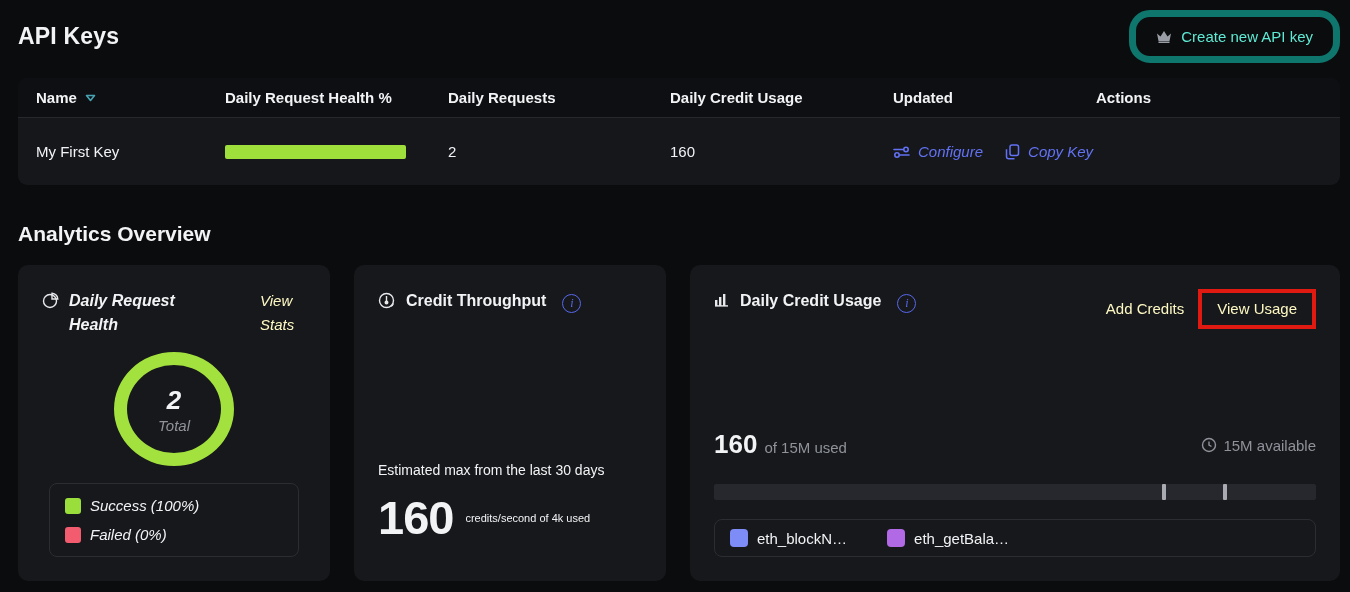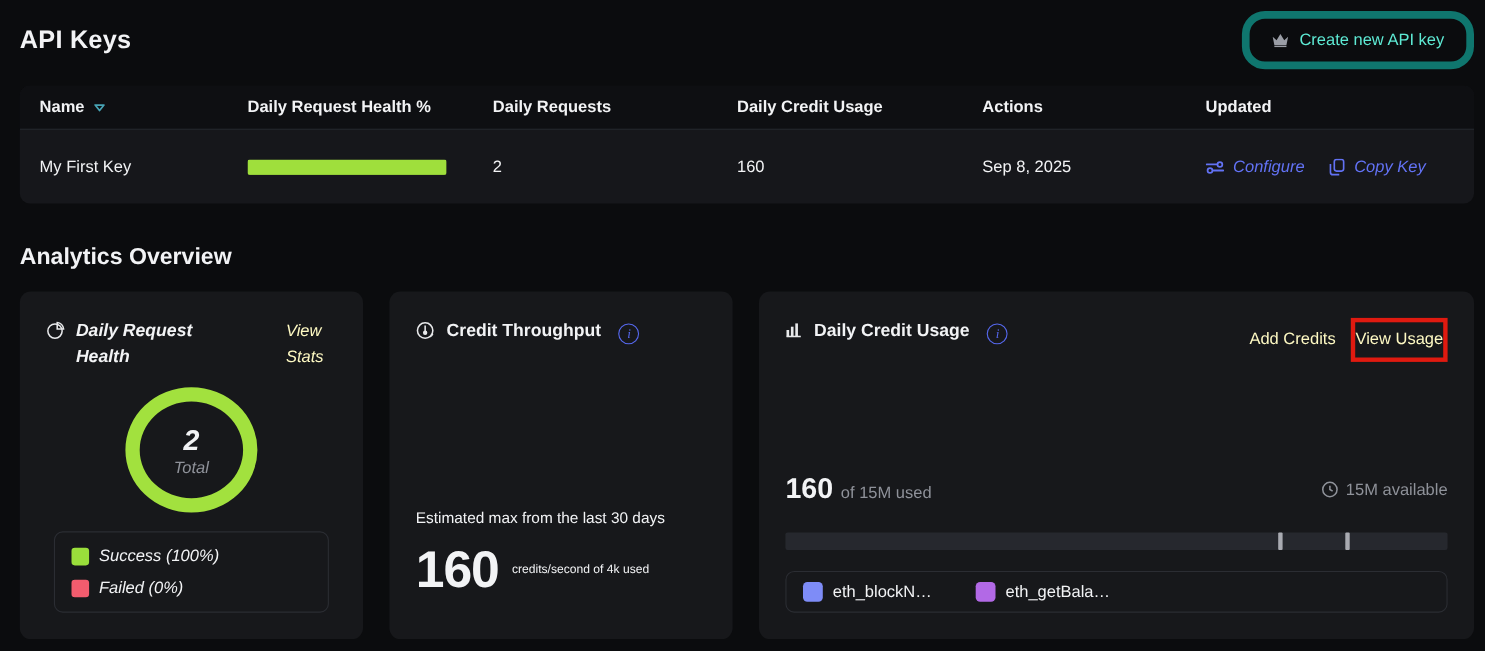--- a/index.html
+++ b/index.html
@@ -66,21 +66,21 @@
     display: inline-flex; align-items: center; justify-content: center; font-size: 12px; font-style: italic;
     font-family: "Liberation Serif", serif; margin-top: 5px; margin-left: 6px; cursor: pointer; flex: none; }
   .tp-subtitle { font-size: 14px; color: #f2f3f5; margin-bottom: 12px; }
   .tp-bigrow { display: flex; align-items: center; gap: 12px; margin-bottom: 12px; }
   .tp-value { font-size: 47px; font-weight: 700; letter-spacing: -1px; }
   .tp-unit { font-size: 11px; line-height: 24px; width: 165px; }
   .spacer { flex: 1; }
 
   
   .usage-links { margin-left: auto; display: flex; align-items: center; gap: 14px; }
-  .annotation-box { display: inline-flex; align-items: center; border: 4px solid #e01a10; padding: 4px 0; }
+  .annotation-box { display: inline-flex; align-items: center; border: 4px solid #e01a10; padding: 4px 15px; }
   .usage-row { display: flex; align-items: baseline; }
   .usage-value { font-size: 26px; font-weight: 700; }
   .usage-suffix { font-size: 15px; color: #8f929a; margin-left: 7px; }
   .available { margin-left: auto; display: inline-flex; align-items: center; gap: 6px; font-size: 15px; color: #8f929a; }
   .usage-bar { position: relative; height: 16px; background: #26282e; border-radius: 2px; margin-top: 24px; }
   .bar-tick { position: absolute; top: 0; width: 4px; height: 100%; background: #a9abb2; border-radius: 1px; }
   .tick-1 { left: 74.5%; } .tick-2 { left: 84.5%; }
   .usage-legend { margin-top: 19px; height: 38px; border: 1px solid #2b2d33; border-radius: 8px;
     display: flex; align-items: center; padding: 0 15px; gap: 40px; }
   .usage-legend .swatch { width: 18px; height: 18px; border-radius: 4px; }
@@ -111,33 +111,32 @@
         <span>Name</span>
         <span>
           <svg width="11" height="8" viewBox="0 0 11 8">
               <path d="M1.5 1.5h8l-4 5z" fill="none" stroke="#47a3b4" stroke-width="1.6" stroke-linejoin="round"></path>
             </svg>
         </span>
       </div>
       <div class="th">Daily Request Health %</div>
       <div class="th">Daily Requests</div>
       <div class="th">Daily Credit Usage</div>
+      <div class="th">Updated</div>
       <div class="th">Actions</div>
-      <div class="th">Updated</div>
     </div>
     <div class="trow">
       <div class="td">My First Key</div>
       <div class="td">
         <div class="health-track">
           <div class="health-fill" style="width: 100%; background-color: rgb(159, 223, 60);"></div>
         </div>
       </div>
       <div class="td">2</div>
       <div class="td">160</div>
-      <div class="td">Sep 8, 2025</div>
       <div class="td actions">
         <a class="action-link">
           <span>
             <svg width="17" height="14" viewBox="0 0 17 14" fill="none" stroke="#6272f4" stroke-width="1.6" stroke-linecap="round">
                 <line x1="1" y1="4.5" x2="10" y2="4.5"></line>
                 <circle cx="13" cy="4.5" r="2.2"></circle>
                 <line x1="16" y1="10" x2="7" y2="10"></line>
                 <circle cx="4" cy="10" r="2.2"></circle>
               </svg>
           </span>

